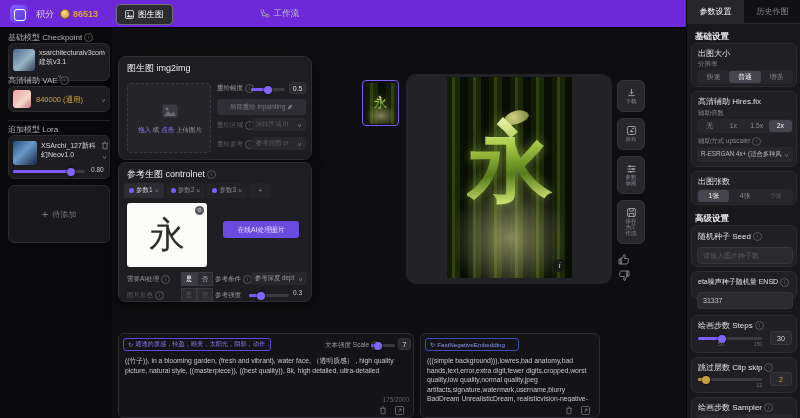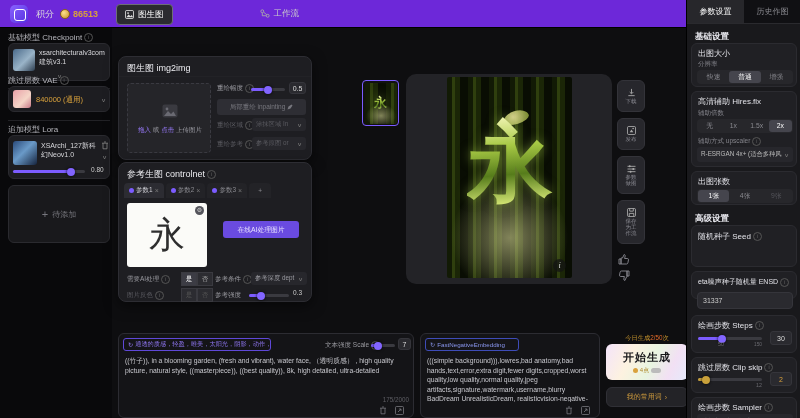--- a/index.html
+++ b/index.html
@@ -129,21 +129,21 @@
   </div>
 
   <div class="abs" style="left:0;top:28px;width:112px;height:390px;background:#09090b;">
     <div class="abs lsb-lbl" style="left:8px;top:4px;"><span>基础模型 Checkpoint</span><span class="info">i</span></div>
     <div class="abs card-dark" style="left:8px;top:15px;width:102px;height:38px;">
       <div class="abs thumb" style="left:4px;top:5px;width:22px;height:22px;background:linear-gradient(135deg,#4a6a8a,#9ab4c8 55%,#2e3e50);"></div>
       <div class="abs mname" style="left:30px;top:5px;width:68px;height:18px;">xsarchitecturalv3com建筑v3.1</div>
       <div class="abs chev" style="left:48px;top:28px;">∨</div>
     </div>
     <div class="abs divider" style="left:8px;top:60px;width:102px;"></div>
-    <div class="abs lsb-lbl" style="left:8px;top:47px;"><span>跳过层数 VAE</span><span class="info">i</span></div>
+    <div class="abs lsb-lbl" style="left:8px;top:47px;"><span>高清辅助 VAE</span><span class="info">i</span></div>
     <div class="abs card-dark" style="left:8px;top:58px;width:102px;height:26px;">
       <div class="abs thumb" style="left:4px;top:3px;width:18px;height:18px;background:linear-gradient(135deg,#e8a0a8,#f5d6c8 60%,#c87888);"></div>
       <div class="abs gold" style="left:27px;top:8px;font-size:7.5px;">840000 (通用)</div>
       <div class="abs chev" style="left:92px;top:9px;">∨</div>
     </div>
     <div class="abs divider" style="left:8px;top:92px;width:102px;"></div>
     <div class="abs lsb-lbl" style="left:8px;top:96px;">追加模型 Lora</div>
     <div class="abs card-dark" style="left:8px;top:107px;width:102px;height:44px;">
       <div class="abs thumb" style="left:4px;top:5px;width:24px;height:24px;background:linear-gradient(135deg,#2a4a7a,#6a9ac8 45%,#16243e);"></div>
       <div class="abs mname" style="left:32px;top:6px;width:58px;height:18px;">XSArchi_127新科幻Neov1.0</div>
@@ -337,37 +337,20 @@
       <div class="abs ptext" style="left:6px;top:22px;width:166px;height:46px;overflow:hidden;"><span>(((simple background))),lowres,bad anatomy,bad hands,text,error,extra digit,fewer digits,cropped,worst quality,low quality,normal quality,jpeg artifacts,signature,watermark,username,blurry BadDream UnrealisticDream, realisticvision-negative-embedding,</span> </div>
       <svg class="abs" style="left:144px;top:72px;" width="8" height="9" viewBox="0 0 8 9">
           <path d="M1 2.2h6M3 1h2M2 2.2v5.6h4V2.2" stroke="#77777e" stroke-width="0.8" fill="none"></path>
         </svg>
       <svg class="abs" style="left:160px;top:72px;" width="9" height="9" viewBox="0 0 9 9">
           <rect x="0.5" y="0.5" width="8" height="8" rx="1" fill="none" stroke="#77777e" stroke-width="0.8"></rect>
           <path d="M3 6L6 3M6 3H4M6 3v2" stroke="#77777e" stroke-width="0.8" fill="none"></path>
         </svg>
     </div>
 
-    <div class="abs" style="left:494px;top:305px;width:82px;height:85px;">
-      <div class="abs" style="left:0;top:1px;width:82px;text-align:center;font-size:6.3px;color:#c9962e;">
-        <span>今日生成</span><span style="color:#e06a2a;">2/50</span><span>次</span>
-      </div>
-      <div class="abs genbtn" style="left:0;top:11px;width:82px;height:36px;">
-        <span class="gt">开始生成</span>
-        <span class="cost">
-            <span style="width:5px;height:5px;border-radius:50%;background:#d9a23c;display:inline-block;"></span>
-            <span>4点</span>
-            <span class="pill"></span>
-          </span>
-      </div>
-      <div class="abs cwords" style="left:0;top:54px;width:82px;height:20px;">
-        <span>我的常用词</span>
-          <span>›</span>
-      </div>
-    </div>
   </div>
 
   <div class="abs rsb">
     <div class="abs" style="left:0;top:0;width:114px;height:24px;background:#101013;border-bottom:1px solid #2a2a2e;display:flex;">
       <div class="rtab" style="flex:1;background:#27272b;color:#fff;">参数设置</div>
       <div class="rtab" style="flex:1;color:#8a8a90;">历史作图</div>
     </div>
 
     <div class="abs shead" style="left:8px;top:31px;">基础设置</div>
 
@@ -403,20 +386,23 @@
         <span class="sel">1张</span>
         <span>4张</span>
         <span class="dis">9张</span>
       </div>
     </div>
 
     <div class="abs shead" style="left:8px;top:213px;">高级设置</div>
 
     <div class="abs rcard" style="left:4px;top:225px;width:106px;height:42px;">
       <div class="abs rtitle" style="left:6px;top:5px;"><span>随机种子 Seed</span><span class="info">i</span></div>
+      <div class="abs" style="left:5px;top:18px;width:96px;height:17px;">
+        <input class="rinput" placeholder="请输入图片种子数" style="">
+      </div>
     </div>
 
     <div class="abs rcard" style="left:4px;top:271px;width:106px;height:28px;">
       <div class="abs rtitle" style="left:6px;top:5px;font-size:7px;"><span>eta噪声种子随机量 ENSD</span><span class="info">i</span></div>
       <div class="abs" style="left:5px;top:17px;width:96px;height:17px;">
         <input class="rinput" value="31337" style="">
       </div>
     </div>
 
     <div class="abs rcard" style="left:4px;top:315px;width:106px;height:38px;">

